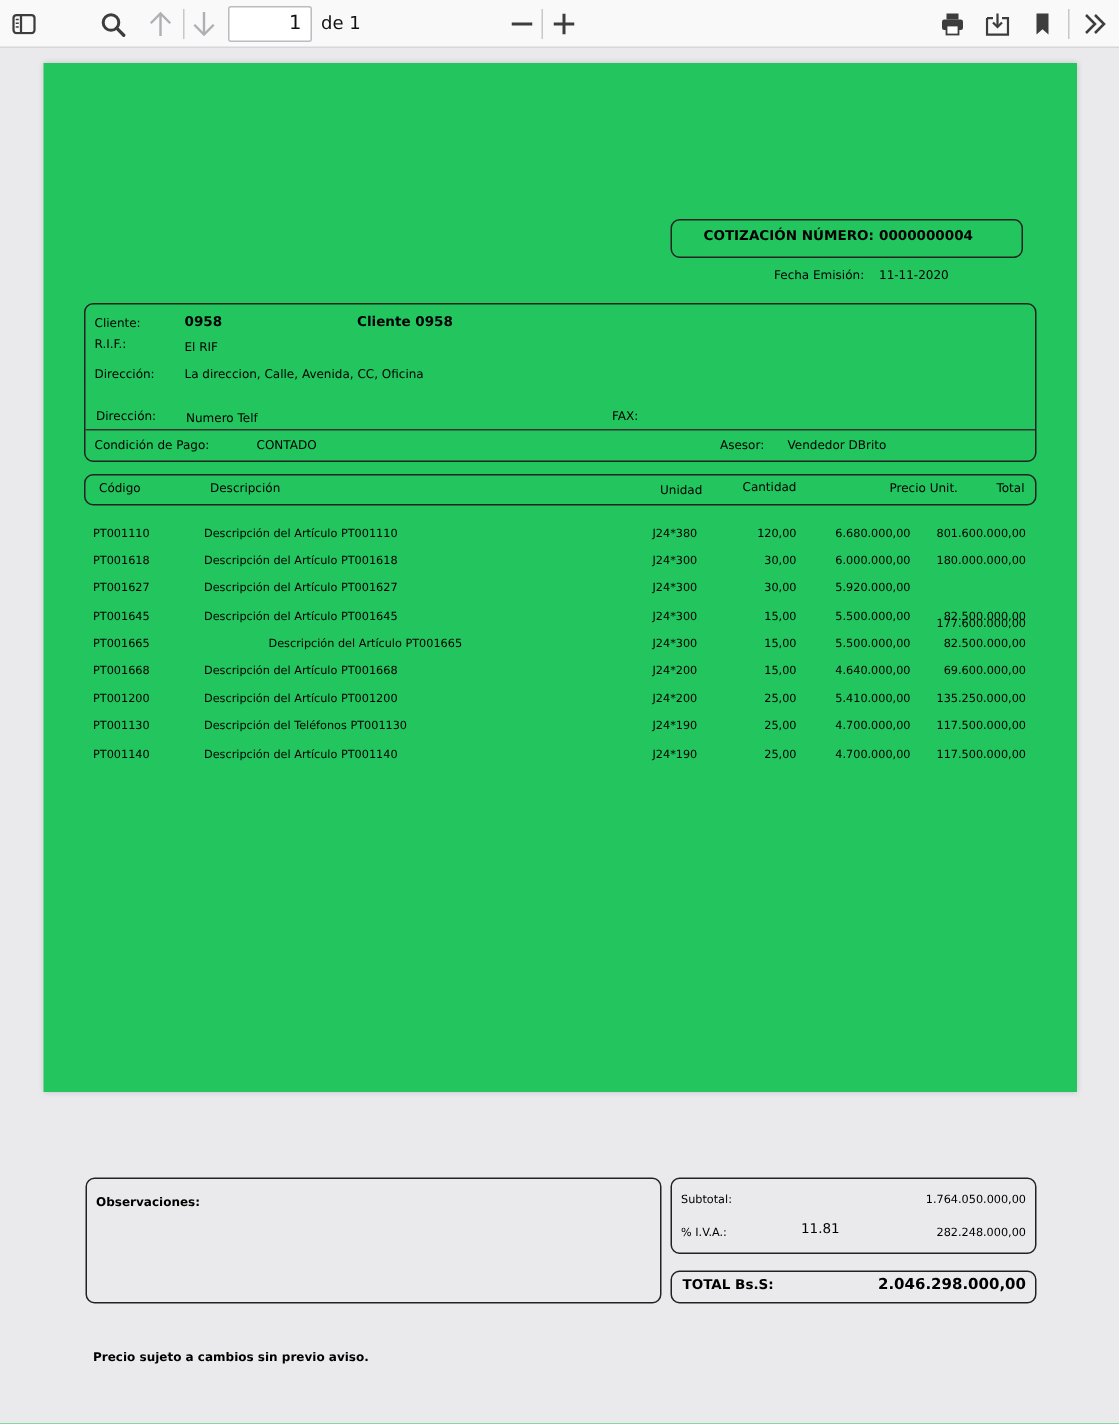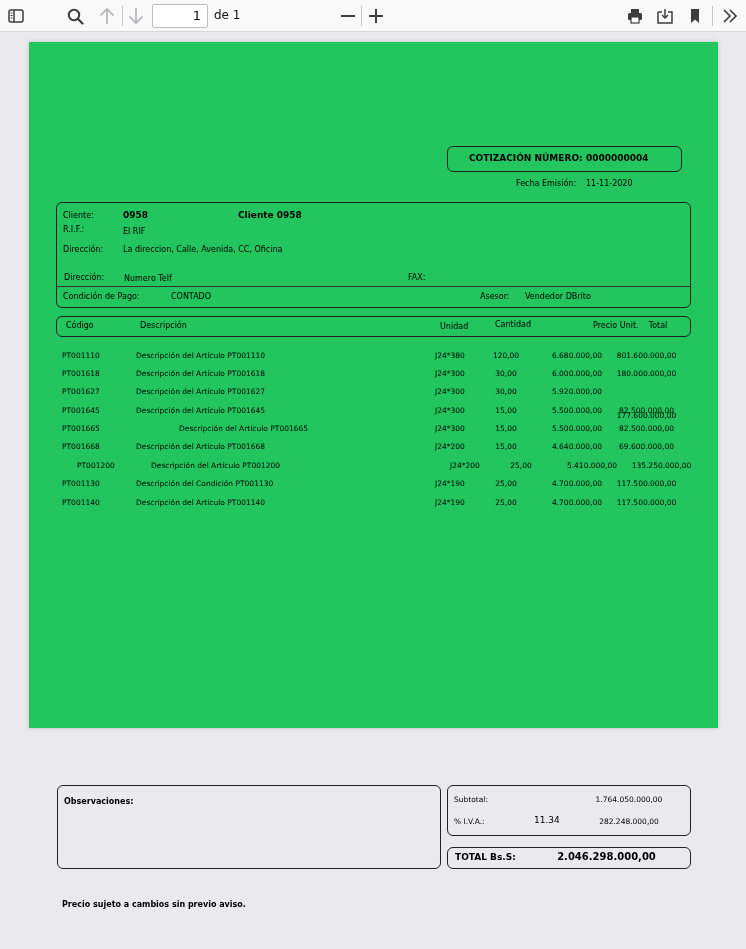--- a/index.html
+++ b/index.html
@@ -17,21 +17,21 @@
 
     
     .page { position: absolute; left: 29px; top: 42px; width: 689px; height: 686px; background: #22c55e; box-shadow: 0 0 4px rgba(0,0,0,0.18); }
     .doc { font-family: "DejaVu Sans", sans-serif; color: #000; }
     .abs { position: absolute; white-space: nowrap; }
     .box { position: absolute; border: 1.3px solid #222; border-radius: 6px; }
     .t9 { font-size: 9px; }
     .t8 { font-size: 8px; }
     .t75 { font-size: 7.5px; }
     .b { font-weight: bold; }
-    .r { text-align: center; }
+    .r { text-align: right; }
   </style>
 </head>
 <body>
 
 <div class="toolbar">
   <div class="tb" style="left:6px;top:6px;width:20px;height:20px;">
     <svg width="16" height="14" viewBox="0 0 16 14">
         <rect x="1" y="1" width="14" height="12" rx="2" fill="none" stroke="#3d3d3d" stroke-width="1.5"></rect>
         <line x1="6" y1="1" x2="6" y2="13" stroke="#3d3d3d" stroke-width="1.5"></line>
         <line x1="2.5" y1="4" x2="4.5" y2="4" stroke="#3d3d3d"></line>
@@ -179,31 +179,31 @@
       <span class="abs t75 r" style="left:580px;width:75px;">82.500.000,00</span>
     </div>
     <div class="abs" style="left:0;top:400px;width:689px;height:12px;">
       <span class="abs t75" style="left:33px;">PT001668</span>
       <span class="abs t75" style="left:107px;">Descripción del Artículo PT001668</span>
       <span class="abs t75" style="left:406px;">J24*200</span>
       <span class="abs t75 r" style="left:452px;width:50px;">15,00</span>
       <span class="abs t75 r" style="left:518px;width:60px;">4.640.000,00</span>
       <span class="abs t75 r" style="left:580px;width:75px;">69.600.000,00</span>
     </div>
-    <div class="abs" style="left:15px;top:419px;width:689px;height:12px;">
+    <div class="abs" style="left:0;top:419px;width:689px;height:12px;">
       <span class="abs t75" style="left:33px;">PT001200</span>
       <span class="abs t75" style="left:107px;">Descripción del Artículo PT001200</span>
       <span class="abs t75" style="left:406px;">J24*200</span>
       <span class="abs t75 r" style="left:452px;width:50px;">25,00</span>
       <span class="abs t75 r" style="left:518px;width:60px;">5.410.000,00</span>
       <span class="abs t75 r" style="left:580px;width:75px;">135.250.000,00</span>
     </div>
     <div class="abs" style="left:0;top:437px;width:689px;height:12px;">
       <span class="abs t75" style="left:33px;">PT001130</span>
-      <span class="abs t75" style="left:107px;">Descripción del Condición PT001130</span>
+      <span class="abs t75" style="left:107px;">Descripción del Teléfonos PT001130</span>
       <span class="abs t75" style="left:406px;">J24*190</span>
       <span class="abs t75 r" style="left:452px;width:50px;">25,00</span>
       <span class="abs t75 r" style="left:518px;width:60px;">4.700.000,00</span>
       <span class="abs t75 r" style="left:580px;width:75px;">117.500.000,00</span>
     </div>
     <div class="abs" style="left:0;top:456px;width:689px;height:12px;">
       <span class="abs t75" style="left:33px;">PT001140</span>
       <span class="abs t75" style="left:107px;">Descripción del Artículo PT001140</span>
       <span class="abs t75" style="left:406px;">J24*190</span>
       <span class="abs t75 r" style="left:452px;width:50px;">25,00</span>
@@ -213,21 +213,21 @@
   </div>
 
   <div class="box" style="left:28px;top:743px;width:384px;height:84px;"></div>
   <div class="abs t8 b" style="left:35px;top:755px;">Observaciones:</div>
   <div class="abs t8" style="left:35px;top:770px;"></div>
 
   <div class="box" style="left:418px;top:743px;width:244px;height:51px;"></div>
   <div class="abs t75" style="left:425px;top:753px;">Subtotal:</div>
   <div class="abs t75 r" style="left:545px;top:753px;width:110px;">1.764.050.000,00</div>
   <div class="abs t75" style="left:425px;top:775px;">% I.V.A.:</div>
-  <div class="abs t9" style="left:505px;top:773px;">11.34</div>
+  <div class="abs t9" style="left:505px;top:773px;">11.81</div>
   <div class="abs t75 r" style="left:545px;top:775px;width:110px;">282.248.000,00</div>
 
   <div class="box" style="left:418px;top:805px;width:244px;height:22px;"></div>
   <div class="abs t9 b" style="left:426px;top:810px;">TOTAL Bs.S:</div>
   <div class="abs r b" style="left:500px;top:809px;width:155px;font-size:10px;">2.046.298.000,00</div>
 
   <div class="abs t8 b" style="left:33px;top:834px;margin-top:24px;">Precio sujeto a cambios sin previo aviso.</div>
 </div>
 
 </body></html>

